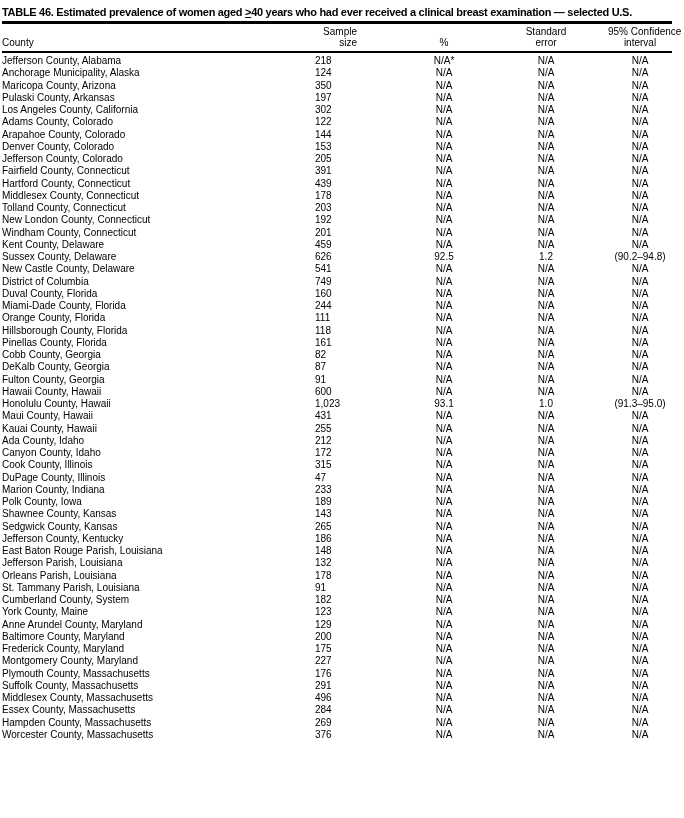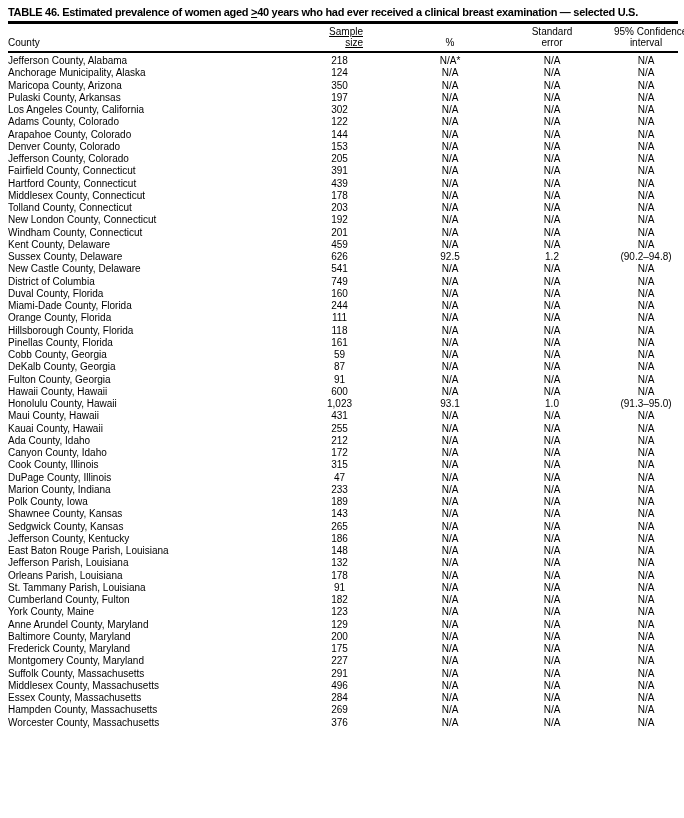--- a/index.html
+++ b/index.html
@@ -9,21 +9,21 @@
   }
   body {
     width: 684px;
     height: 818px;
     overflow: hidden;
     font-family: "Liberation Sans", sans-serif;
     color: #000000;
     -webkit-font-smoothing: antialiased;
   }
   .page {
-    padding: 6px 7px 0 8px;
+    padding: 6px 7px 0 2px;
     width: 670px;
   }
   .title {
     font-size: 11px;
     font-weight: bold;
     line-height: 13px;
     letter-spacing: -0.3px;
     white-space: nowrap;
   }
   .title .geq {
@@ -55,22 +55,22 @@
     font-size: 10px;
     line-height: 12.25px;
     height: 12.25px;
     padding: 0;
     white-space: nowrap;
     overflow: hidden;
     vertical-align: middle;
   }
   
   th:nth-child(1), td:nth-child(1) { text-align: left; }
-  th:nth-child(2) { text-align: right; padding-right: 18px; text-decoration: underline; }
-  td:nth-child(2) { text-align: center; padding-right: 23px; }
+  th:nth-child(2) { text-align: right; padding-right: 18px; }
+  td:nth-child(2) { text-align: left; padding-right: 23px; }
   th:nth-child(3), td:nth-child(3) { text-align: center; padding-left: 18px; }
   th:nth-child(4), td:nth-child(4) { text-align: center; padding-left: 4px; }
   th:nth-child(5), td:nth-child(5) { text-align: center; padding-left: 15px; }
   tbody tr:first-child td { padding-top: 2px; margin-left: 8px; }
 </style>
 </head>
 <body>
 
 <div class="page">
 
@@ -276,21 +276,21 @@
         </tr>
         <tr>
           <td>Pinellas County, Florida</td>
           <td>161</td>
           <td>N/A</td>
           <td>N/A</td>
           <td>N/A</td>
         </tr>
         <tr>
           <td>Cobb County, Georgia</td>
-          <td>59</td>
+          <td>82</td>
           <td>N/A</td>
           <td>N/A</td>
           <td>N/A</td>
         </tr>
         <tr>
           <td>DeKalb County, Georgia</td>
           <td>87</td>
           <td>N/A</td>
           <td>N/A</td>
           <td>N/A</td>
@@ -415,21 +415,21 @@
           <td>N/A</td>
         </tr>
         <tr>
           <td>St. Tammany Parish, Louisiana</td>
           <td>91</td>
           <td>N/A</td>
           <td>N/A</td>
           <td>N/A</td>
         </tr>
         <tr>
-          <td>Cumberland County, Fulton</td>
+          <td>Cumberland County, System</td>
           <td>182</td>
           <td>N/A</td>
           <td>N/A</td>
           <td>N/A</td>
         </tr>
         <tr>
           <td>York County, Maine</td>
           <td>123</td>
           <td>N/A</td>
           <td>N/A</td>
@@ -452,20 +452,27 @@
         <tr>
           <td>Frederick County, Maryland</td>
           <td>175</td>
           <td>N/A</td>
           <td>N/A</td>
           <td>N/A</td>
         </tr>
         <tr>
           <td>Montgomery County, Maryland</td>
           <td>227</td>
+          <td>N/A</td>
+          <td>N/A</td>
+          <td>N/A</td>
+        </tr>
+        <tr>
+          <td>Plymouth County, Massachusetts</td>
+          <td>176</td>
           <td>N/A</td>
           <td>N/A</td>
           <td>N/A</td>
         </tr>
         <tr>
           <td>Suffolk County, Massachusetts</td>
           <td>291</td>
           <td>N/A</td>
           <td>N/A</td>
           <td>N/A</td>

